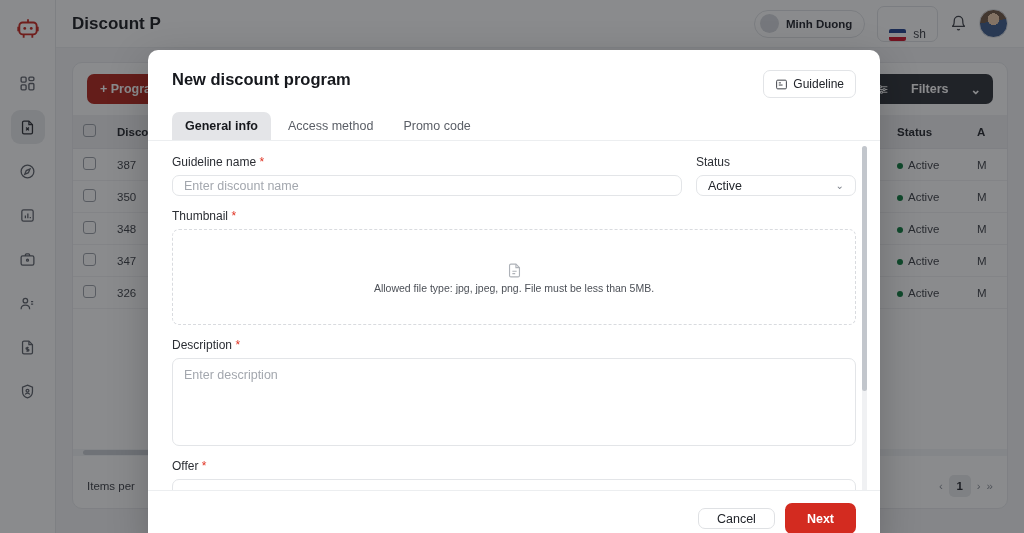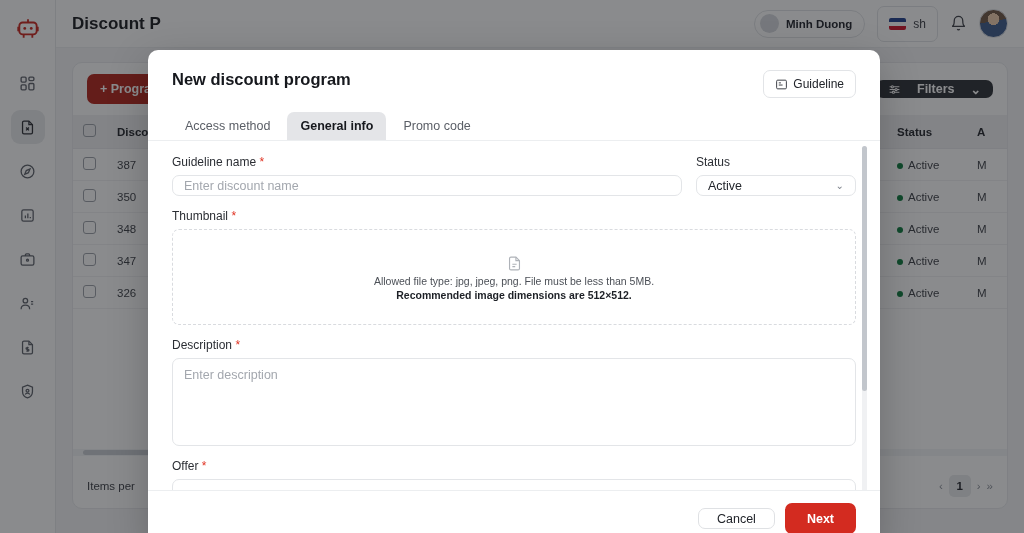--- a/index.html
+++ b/index.html
@@ -37,21 +37,21 @@
   .page-title { font-size: 17px; font-weight: bold; color: #16181d; }
   .topbar-right { margin-left: auto; display: flex; align-items: center; gap: 12px; }
   .user-pill {
     height: 28px; border: 1px solid #e1e3e6; border-radius: 16px;
     padding: 0 12px 0 5px; display: flex; align-items: center; gap: 7px;
     font-size: 11.5px; font-weight: bold; color: #20232a; background:#fff;
   }
   .user-pill .ava { width: 19px; height: 19px; border-radius: 50%; background: #d6d9de; }
   .lang-pill {
     height: 36px; border: 1px solid #e1e3e6; border-radius: 7px;
-    padding: 0 11px; display: flex; align-items: center; gap: 7px;
+    padding: 0 11px; display: flex; align-items: flex-end; gap: 7px;
     font-size: 12px; color: #3a3d44; background:#fff;
   }
   .flag { width: 17px; height: 12px; border-radius: 2px;
           background: linear-gradient(180deg,#1f3e8c 0 33%,#ffffff 33% 66%,#cf1126 66% 100%); }
   .bell { color: #3c3f46; }
   .avatar-img {
     width: 29px; height: 29px; border-radius: 50%;
     background: radial-gradient(circle at 50% 34%, #f0cfae 0 26%, transparent 27%),
                 linear-gradient(170deg,#6f5644 0 42%, #3c5a8a 43% 100%);
     border: 1px solid #dcdee2;
@@ -65,22 +65,22 @@
   .card-toolbar { height: 52px; display: flex; align-items: center; padding: 0 14px; gap: 10px; }
   .btn-program {
     height: 30px; background: #b32318; color: #fff; border: none; border-radius: 7px;
     font-size: 12.5px; font-weight: bold; padding: 0 13px; display:flex; align-items:center; gap:5px;
   }
   .search-box {
     margin-left: auto; width: 150px; height: 30px;
     border: 1px solid #e3e5e8; border-radius: 7px; background: #fff;
   }
   .btn-filters {
-    height: 18px; background: #2b2e34; color: #fff; border: none; border-radius: 7px;
-    font-size: 12.5px; font-weight: bold; padding: 0 12px; display:flex; align-items:center; gap:16px;
+    height: 30px; background: #2b2e34; color: #fff; border: none; border-radius: 7px;
+    font-size: 12.5px; font-weight: bold; padding: 0 12px; display:flex; align-items:center; gap:22px;
   }
   table.grid { width: 100%; border-collapse: collapse; table-layout: fixed; }
   table.grid th {
     background: #f0f1f3; font-size: 11.5px; font-weight: bold; color: #22252b;
     text-align: left; padding: 9px 10px; border-bottom: 1px solid #e8e9ec; white-space: nowrap;
   }
   table.grid td {
     font-size: 11.5px; color: #3d4047; padding: 8px 10px;
     border-bottom: 1px solid #f0f1f3; white-space: nowrap; overflow: hidden;
   }
@@ -360,22 +360,22 @@
           <svg width="13" height="13" viewBox="0 0 24 24" fill="none" stroke="#3a3d44" stroke-width="1.8">
             <rect x="3" y="4" width="18" height="16" rx="2"></rect>
               <path d="M7 9h4M7 13h7"></path>
           </svg>
         </span>
         <span>Guideline</span>
       </button>
     </div>
 
     <div class="tabs">
+      <div class="tab active">General info</div>
       <div class="tab">Access method</div>
-      <div class="tab active">General info</div>
       <div class="tab">Promo code</div>
     </div>
 
     <div class="modal-body">
       <div class="vscroll">
           <i></i>
         </div>
 
       <div class="row2">
         <div class="fgroup" style="flex:1">
@@ -401,21 +401,20 @@
         </span>
         <div class="dropzone">
           <span>
             <svg width="17" height="19" viewBox="0 0 24 24" fill="none" stroke="#aeb2b8" stroke-width="1.6">
               <path d="M14 3H7a2 2 0 0 0-2 2v14a2 2 0 0 0 2 2h10a2 2 0 0 0 2-2V8z"></path>
                 <path d="M14 3v5h5"></path>
               <path d="M9 13h6M9 16.5h4"></path>
             </svg>
           </span>
           <div class="dz-sub">Allowed file type: jpg, jpeg, png. File must be less than 5MB.</div>
-          <div class="dz-sub b">Recommended image dimensions are 512×512.</div>
         </div>
       </div>
 
       <div class="fgroup">
         <span class="flabel">
           <span>Description</span>
           <span class="req">*</span>
         </span>
         <div class="textarea">Enter description</div>
       </div>

